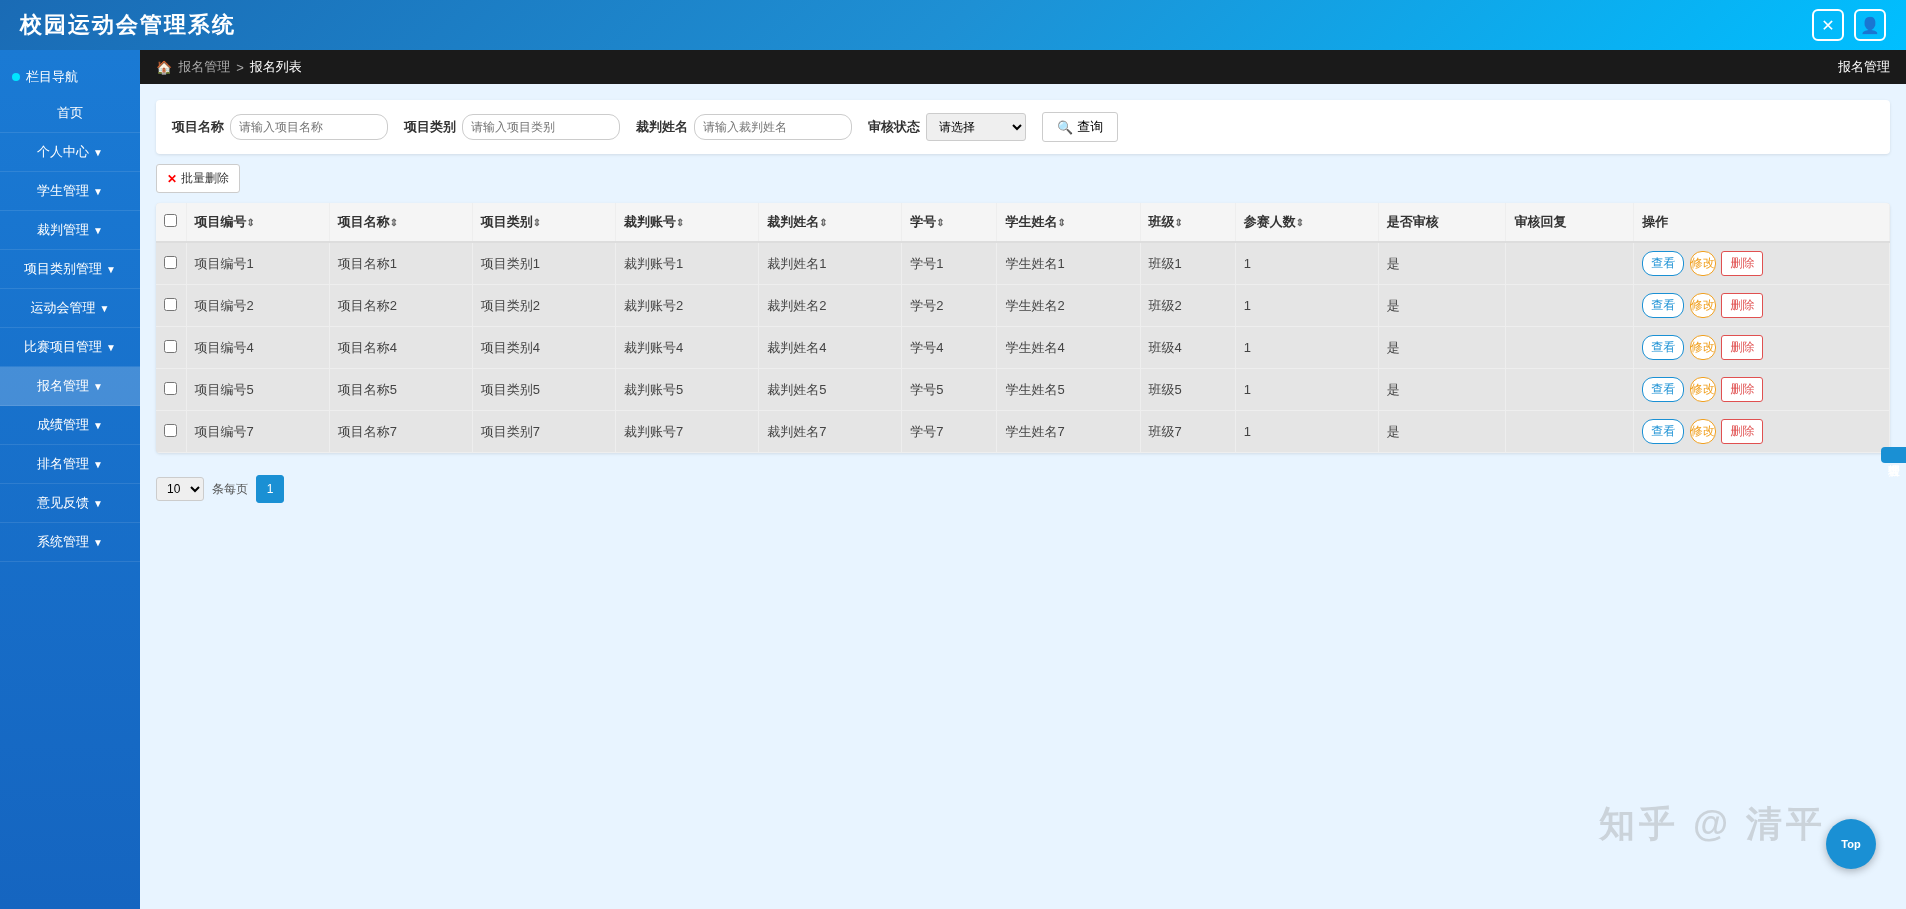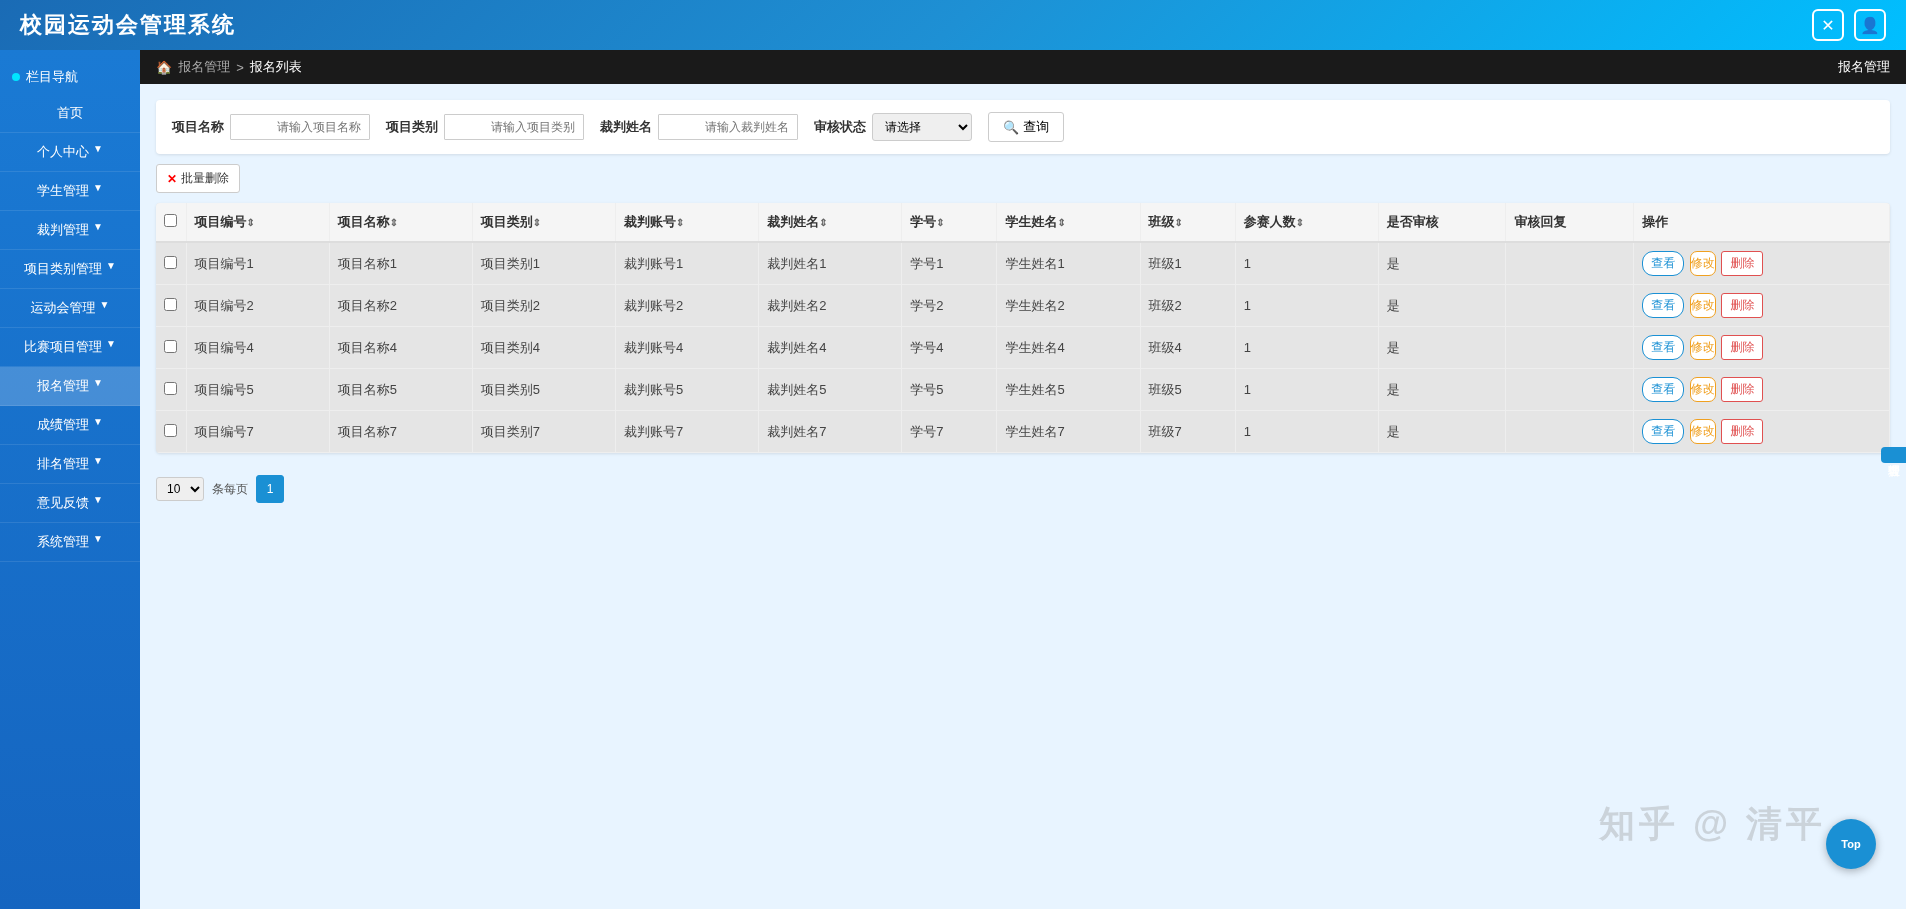--- a/index.html
+++ b/index.html
@@ -50,21 +50,21 @@
       align-items: center;
       gap: 6px;
     }
     .sidebar-header-dot {
       width: 8px; height: 8px;
       background: #00e5ff;
       border-radius: 50%;
     }
     .sidebar-item {
       display: flex;
-      align-items: flex-start;
+      align-items: center;
       justify-content: center;
       color: white;
       padding: 10px 24px;
       cursor: pointer;
       font-size: 13px;
       border-bottom: 1px solid rgba(255,255,255,0.1);
       text-align: center;
       gap: 4px;
     }
     .sidebar-item.active { background: rgba(255,255,255,0.2); }
@@ -106,26 +106,25 @@
       display: flex;
       align-items: center;
       gap: 16px;
       flex-wrap: wrap;
       box-shadow: 0 1px 3px rgba(0,0,0,0.1);
     }
     .search-field { display: flex; align-items: center; gap: 6px; }
     .search-label { font-size: 13px; color: #333; white-space: nowrap; font-weight: bold; }
     .search-input {
       border: 1px solid #ccc;
-      border-radius: 1px;
+      border-radius: 11px;
       padding: 5px 8px;
       font-size: 12px;
-      width: 140px;
+      width: 158px;
       outline: none;
-      text-align: right;
     }
     .search-select {
       border: 1px solid #ccc;
       border-radius: 3px;
       padding: 5px 8px;
       font-size: 12px;
       width: 100px;
     }
     .search-btn {
       background: white;
@@ -187,21 +186,21 @@
     tbody td:first-child { text-align: center; }
     .sort-arrow { font-size: 10px; color: #666; }
 
     
     .btn-view {
       background: white; border: 1px solid #1a90d4; color: #1a90d4;
       border-radius: 11px; padding: 3px 8px; cursor: pointer; font-size: 12px; margin-right: 2px;
     }
     .btn-edit {
       background: white; border: 1px solid #f0a020; color: #f0a020;
-      border-radius: 7px; padding: 3px 0; cursor: pointer; font-size: 12px; margin-right: 2px;
+      border-radius: 12px; padding: 3px 0; cursor: pointer; font-size: 12px; margin-right: 2px;
     }
     .btn-delete {
       background: white; border: 1px solid #e05050; color: #e05050;
       border-radius: 3px; padding: 3px 8px; cursor: pointer; font-size: 12px;
     }
 
     
     .pagination-bar {
       display: flex; align-items: center; gap: 8px; margin-top: 12px;
     }

